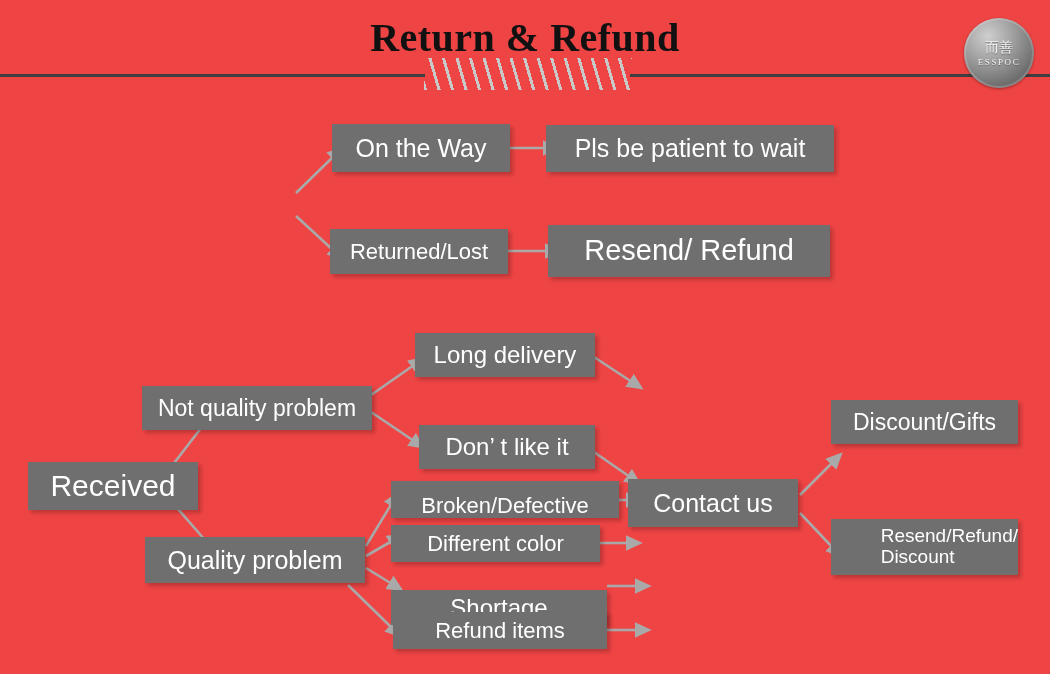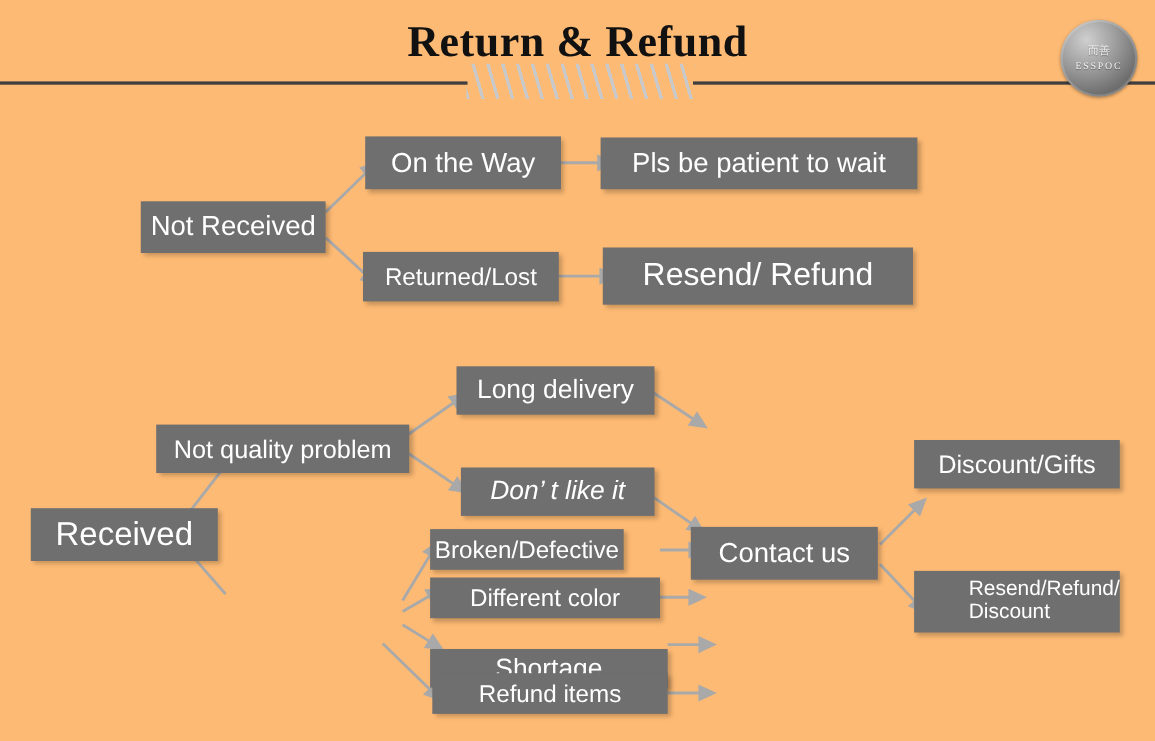--- a/index.html
+++ b/index.html
@@ -3,21 +3,21 @@
 <meta charset="utf-8">
 <style>
   html,body{margin:0;padding:0;}
   body{
     width:1050px;height:674px;
     background:#ffffff;
     font-family:"Liberation Sans", sans-serif;
     overflow:hidden;
     position:relative;
   }
-  #page{position:absolute;left:0;top:0;width:1050px;height:674px;overflow:hidden;background:#fdba74;}
+  #page{position:absolute;left:0;top:0;width:1050px;height:674px;overflow:hidden;background:#ef4444;}
 
   
   .title{
     position:absolute;left:0;top:14px;width:1050px;
     text-align:center;
     font-family:"Liberation Serif", serif;
     font-size:40px;font-weight:700;color:#111111;
     letter-spacing:0.5px;
     white-space:nowrap;
   }
@@ -33,21 +33,21 @@
   
   .logo{
     position:absolute;left:964px;top:18px;width:70px;height:70px;border-radius:50%;
     background:
       radial-gradient(circle at 34% 26%, #cfcfcf 0%, #9e9e9e 38%, #6f6f6f 72%, #5a5a5a 100%);
     box-shadow:0 1px 3px rgba(0,0,0,.35), inset 0 0 0 2px rgba(255,255,255,.18);
     display:flex;flex-direction:column;align-items:center;justify-content:center;
   }
   .logo-cn{
     font-family:"DejaVu Sans", sans-serif;
-    font-size:10px;color:#f2f2f2;line-height:1;margin-bottom:4px;
+    font-size:14px;color:#f2f2f2;line-height:1;margin-bottom:4px;
     text-shadow:0 1px 1px rgba(0,0,0,.4);
   }
   .logo-en{
     font-family:"Liberation Serif", serif;
     font-size:9px;letter-spacing:1.6px;color:#f4f4f4;line-height:1;
     text-shadow:0 1px 1px rgba(0,0,0,.4);
   }
 
   
   .node{
@@ -114,23 +114,20 @@
       <path d="M600,500 L629,500" marker-end="url(#ah)"></path>
       <path d="M600,543 L629,543" marker-end="url(#ah)"></path>
       <path d="M607,586 L638,586" marker-end="url(#ah)"></path>
       <path d="M607,630 L638,630" marker-end="url(#ah)"></path>
 
       <path d="M800,495 L833,462" marker-end="url(#ah)"></path>
       <path d="M800,513 L833,548" marker-end="url(#ah)"></path>
     </g>
   </svg>
 
-  <div class="node center" style="left:128px;top:183px;width:168px;height:47px;font-size:25px;">
-    <span>Not Received</span>
-  </div>
 
   <div class="node center" style="left:332px;top:124px;width:178px;height:48px;font-size:25px;">
     <span>On the Way</span>
   </div>
 
   <div class="node center" style="left:330px;top:229px;width:178px;height:45px;font-size:22px;">
     <span>Returned/Lost</span>
   </div>
 
   <div class="node center" style="left:546px;top:125px;width:288px;height:47px;font-size:25px;">
@@ -146,26 +143,29 @@
   </div>
 
   <div class="node center" style="left:142px;top:386px;width:230px;height:44px;font-size:23px;">
     <span>Not quality problem</span>
   </div>
 
   <div class="node center" style="left:415px;top:333px;width:180px;height:44px;font-size:24px;">
     <span>Long delivery</span>
   </div>
 
-  <div class="node center" style="left:419px;top:425px;width:176px;height:44px;font-size:24px;font-style:italic;">
+  <div class="node center" style="left:419px;top:425px;width:176px;height:44px;font-size:24px;">
     <span>Don’ t like it</span>
   </div>
 
+  <div class="node center" style="left:145px;top:537px;width:220px;height:46px;font-size:25px;">
+    <span>Quality problem</span>
+  </div>
 
-  <div class="node center" style="left:391px;top:481px;width:176px;height:37px;font-size:22px;">
+  <div class="node center" style="left:391px;top:481px;width:228px;height:37px;font-size:22px;align-items:flex-end;">
     <span>Broken/Defective</span>
   </div>
 
   <div class="node center" style="left:391px;top:525px;width:209px;height:37px;font-size:22px;">
     <span>Different color</span>
   </div>
 
   <div class="node center" style="left:391px;top:590px;width:216px;height:35px;font-size:24px;">
     <span>Shortage</span>
   </div>

